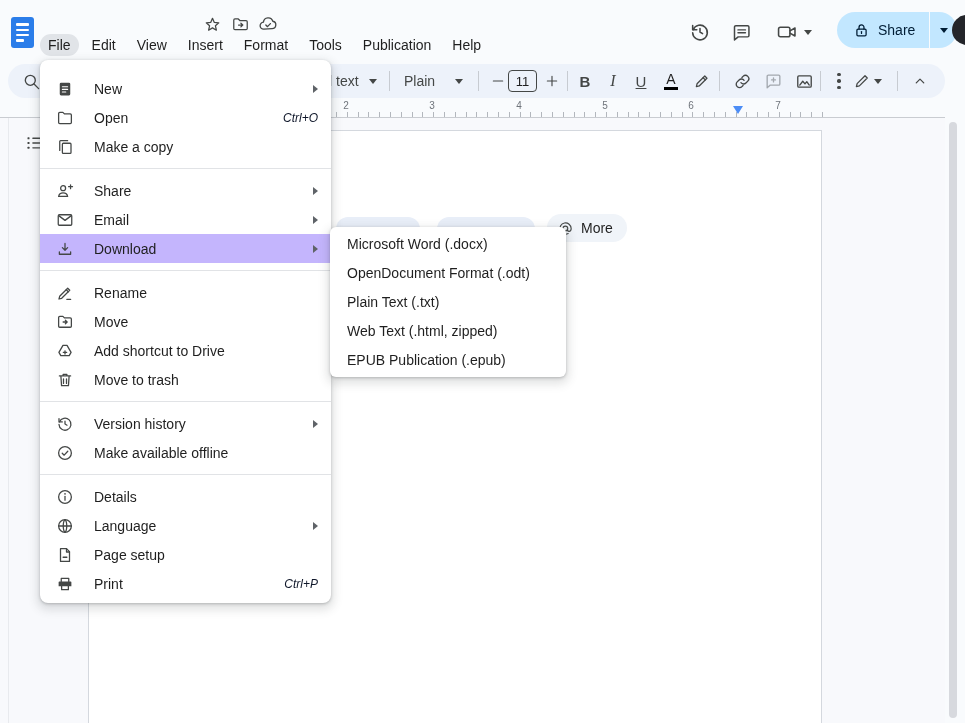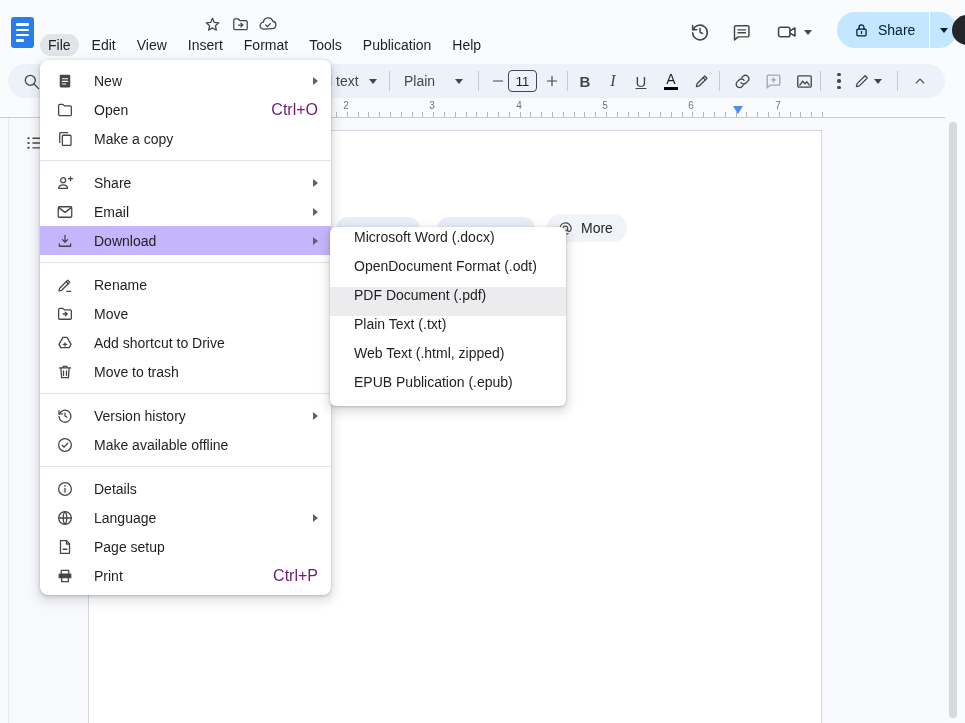--- a/index.html
+++ b/index.html
@@ -60,35 +60,35 @@
     border: 1px solid #d4d8de; border-bottom: none; }
   .outline-btn { position: absolute; left: 25px; top: 133px; width: 20px; height: 20px; color: #444746; }
   .scroll-thumb { position: absolute; left: 949px; top: 122px; width: 8px; height: 596px; background: #d7d9de; border-radius: 4px; }
 
   .chip-hidden { position: absolute; top: 217px; height: 24px; border-radius: 12px; background: #e8eef8; z-index: 5; }
   .chip-more { position: absolute; left: 547px; top: 214px; height: 28px; padding: 0 14px 0 10px; border-radius: 14px;
     background: #f0f4f9; display: flex; align-items: center; gap: 7px; z-index: 5; font-size: 14px; color: #1f1f1f; }
 
   
   .menu { position: absolute; left: 40px; top: 60px; width: 291px; background: #fff; border-radius: 8px;
-    padding: 6px 0 5px; z-index: 50;
+    padding: 14px 0 5px; z-index: 50;
     box-shadow: 0 1px 3px rgba(60,64,67,.3), 0 4px 10px 3px rgba(60,64,67,.15); }
   .mi { display: flex; align-items: center; height: 29px; padding: 0 13px 0 16px; font-size: 14px; color: #1f1f1f; }
   .mi.hl { background: #c4b5fd; }
   .mi .micon { width: 18px; height: 18px; flex: 0 0 18px; }
   .mi .lbl { margin-left: 20px; white-space: nowrap; }
-  .mi .sc { margin-left: auto; font-size: 16px; color: #701a75; }
+  .mi .sc { margin-left: auto; font-size: 12px; color: #0f172a; font-style: italic; }
   .mi .sub-arrow { margin-left: auto; width: 0; height: 0; border-left: 5px solid #5f6368;
     border-top: 4px solid transparent; border-bottom: 4px solid transparent; }
   .msep { height: 1px; background: #e1e3e6; margin: 7px 0; }
 
   .submenu { position: absolute; left: 330px; top: 227px; width: 236px; background: #fff; border-radius: 6px;
     padding: 2px 0 3px; z-index: 55;
     box-shadow: 0 1px 3px rgba(60,64,67,.3), 0 4px 10px 3px rgba(60,64,67,.15); }
-  .smi { display: flex; height: 29px; padding: 0 24px; font-size: 14px; color: #1f1f1f; white-space: nowrap; }
+  .smi { display: flex; align-items: center; height: 29px; padding: 0 17px; font-size: 14px; color: #1f1f1f; white-space: nowrap; }
   .smi.hl { background: #ececef; }
 </style>
 </head>
 <body>
 
 <div class="app">
 
   <div class="canvas"></div>
   <div class="canvas-edge"></div>
   <div class="page"></div>
@@ -432,23 +432,20 @@
     </div>
   </div>
 
   <div class="submenu">
     <div class="smi">
         <span>Microsoft Word (.docx)</span>
       </div>
     <div class="smi">
         <span>OpenDocument Format (.odt)</span>
       </div>
-    <div class="smi hl">
-        <span>PDF Document (.pdf)</span>
-      </div>
     <div class="smi">
         <span>Plain Text (.txt)</span>
       </div>
     <div class="smi">
         <span>Web Text (.html, zipped)</span>
       </div>
     <div class="smi">
         <span>EPUB Publication (.epub)</span>
       </div>
   </div>

